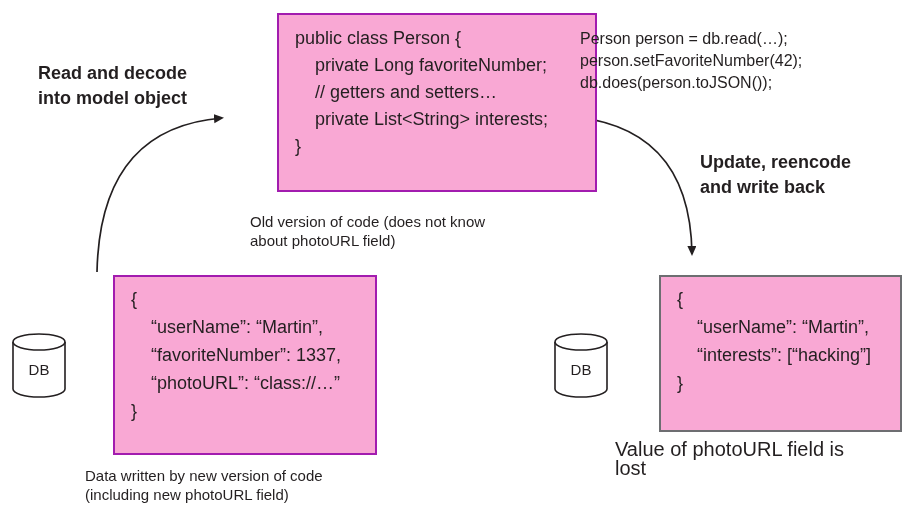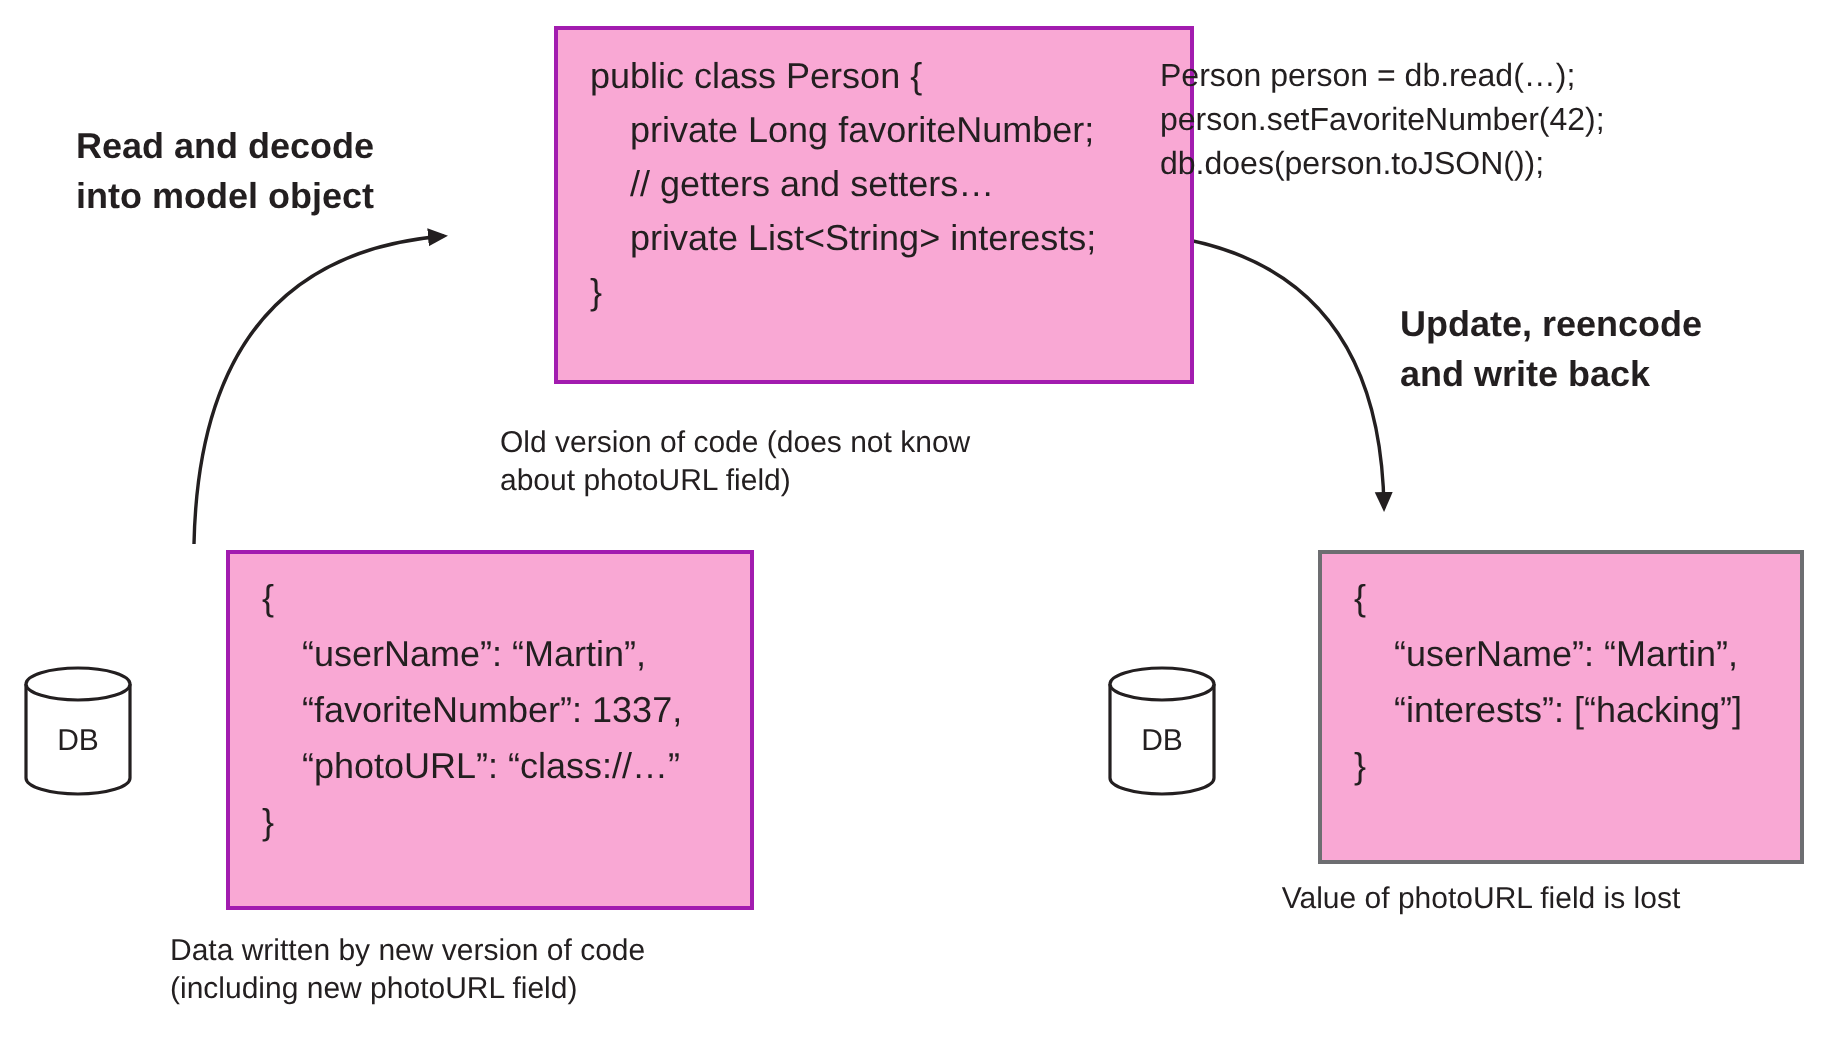--- a/index.html
+++ b/index.html
@@ -9,21 +9,21 @@
     color:#231f20; overflow:hidden;
   }
   .abs { position:absolute; }
   .box { border:2px solid #a21caf; background:#f9a8d4; box-sizing:border-box;margin-left:40px; }
   .box.gray { border-color:#6d6e71; }
   .code-box { font-size:18px; line-height:27px; padding:10px 8px 0 16px; }
   .json-box { font-size:18px; line-height:28px; padding:8px 6px 0 16px; }
   .line { white-space:pre; }
   .indent-mid .line:not(:first-child):not(:last-child) { padding-left:20px; }
   .caption { font-size:15px; line-height:19px; }
-  .caption.center { text-align:center; font-size:15px; }
+  .caption.center { text-align:left; font-size:20px; }
   .arrow-label { font-size:18px; line-height:25px;font-weight:bold; }
   .snippet { font-size:16px; line-height:22px; }
   svg { display:block; }
   .arrow-layer { position:absolute; left:0; top:0; pointer-events:none; }
 </style>
 </head>
 <body>
 
 <div class="canvas">
 

